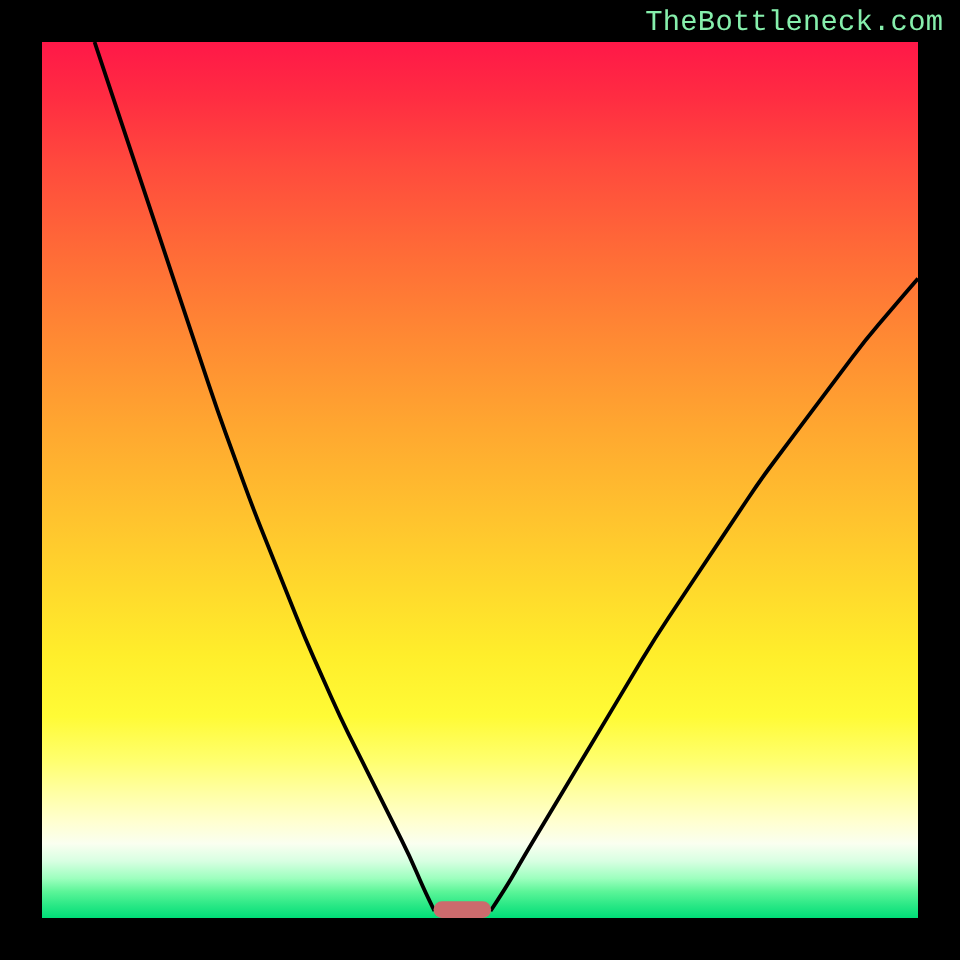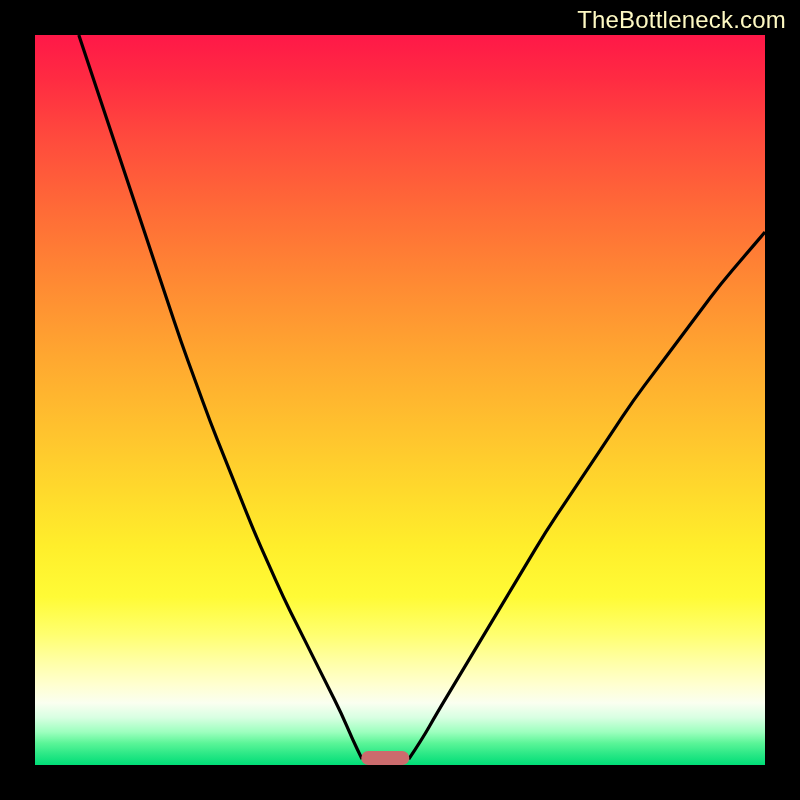--- a/index.html
+++ b/index.html
@@ -7,22 +7,22 @@
     width: 800px;
     height: 800px;
     background: #000;
     position: relative;
     overflow: hidden;
   }
   .watermark {
     position: absolute;
     top: 6px;
     right: 14px;
-    color: #fef9c3;
-    font-family: Liberation Sans, sans-serif;
+    color: #86efac;
+    font-family: Liberation Mono, monospace;
     font-size: 24px;
     letter-spacing: 0.2px;
     z-index: 10;
   }
   .plot-area {
     position: absolute;
     left: 35px;
     top: 35px;
     width: 730px;
     height: 730px;

